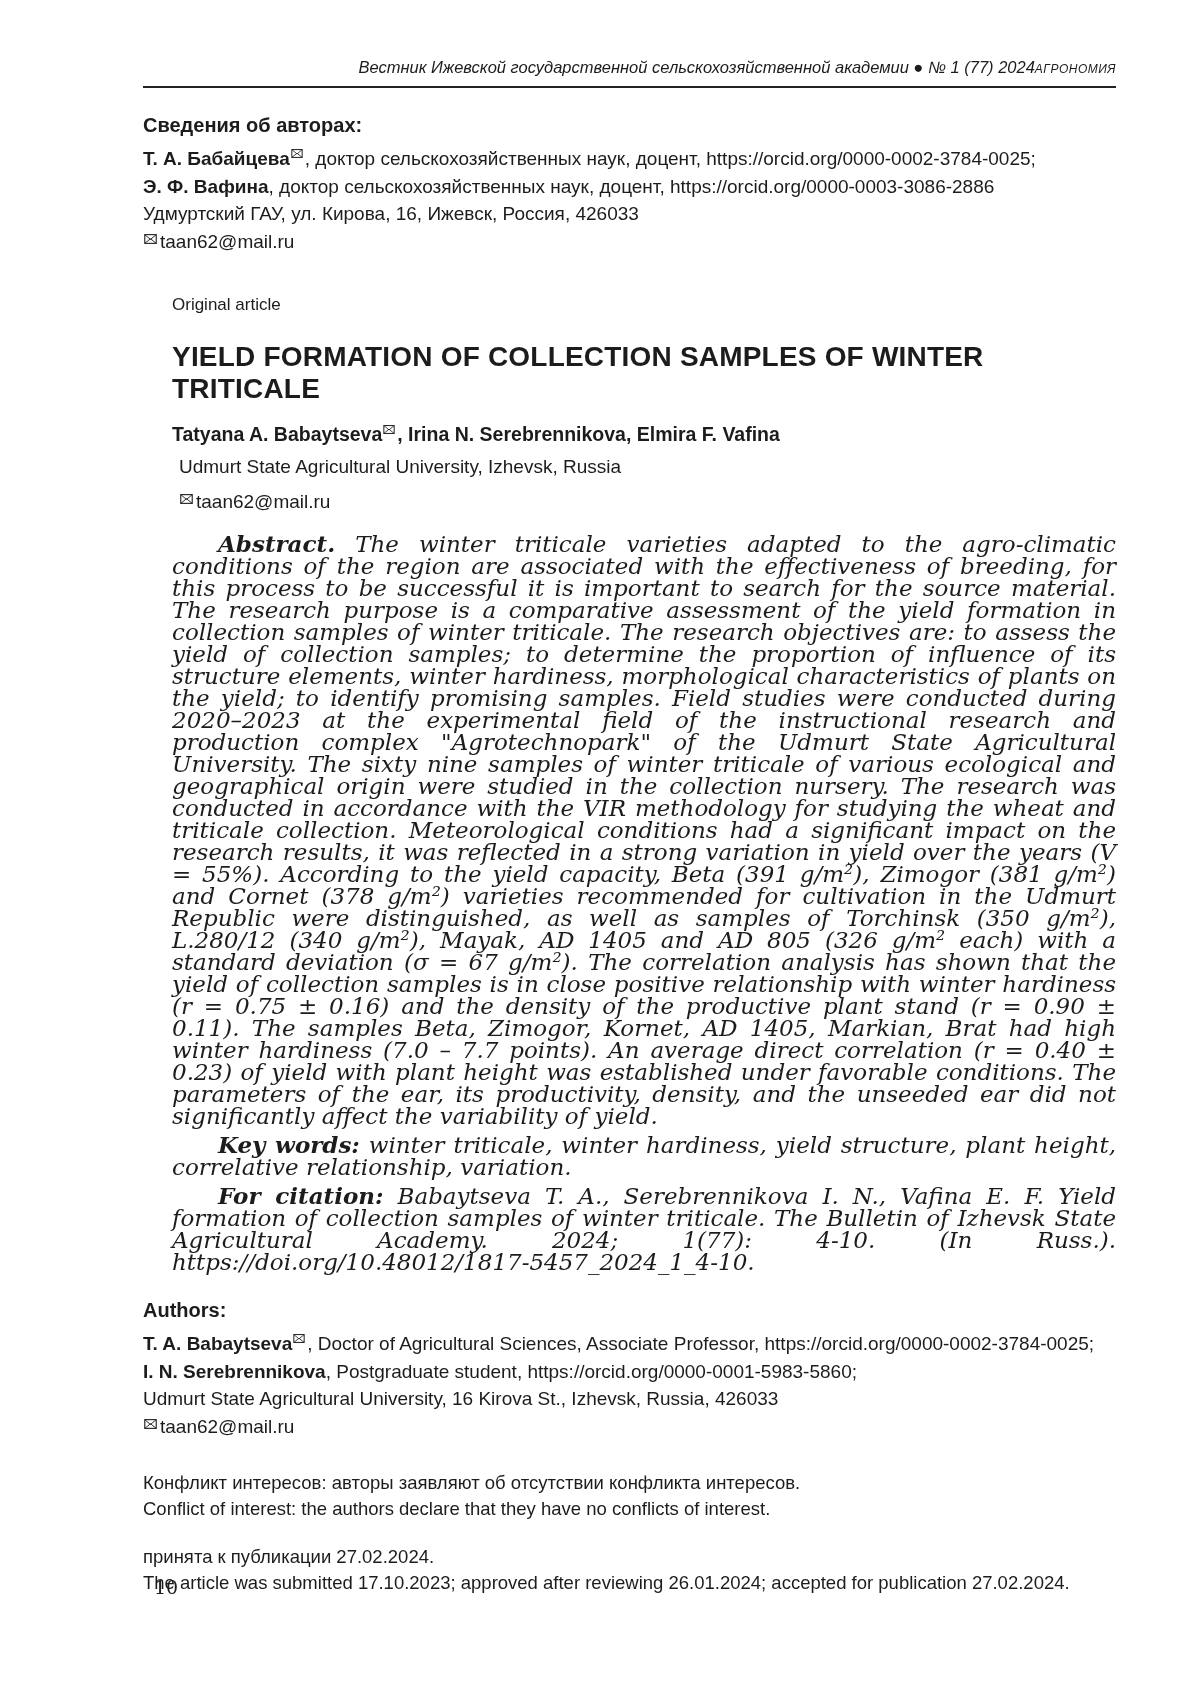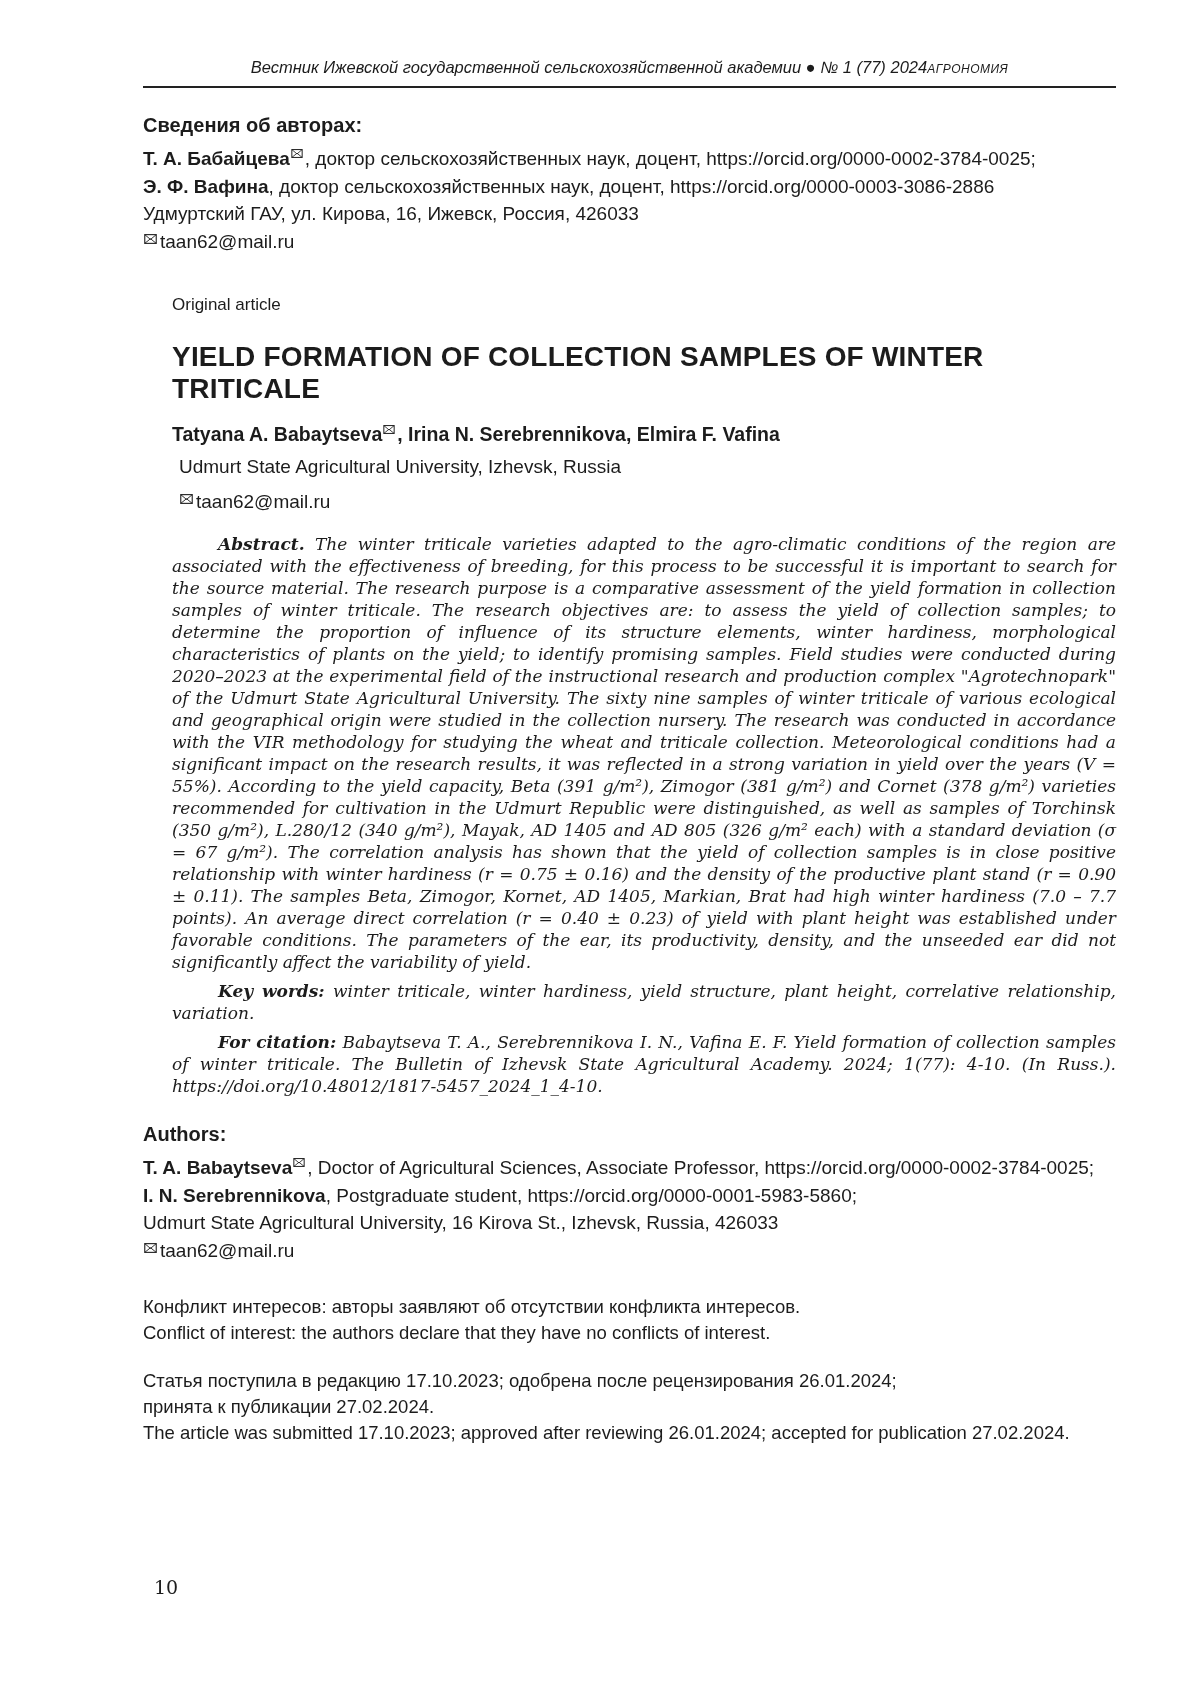--- a/index.html
+++ b/index.html
@@ -17,21 +17,21 @@
     overflow: hidden;
   }
   .content {
     position: absolute;
     left: 143px;
     top: 58px;
     width: 973px;
   }
   .running-head {
     display: flex;
-    justify-content: center;
+    justify-content: flex-end;
     align-items: baseline;
     font-style: italic;
     font-size: 16.5px;
     color: #1c1c1c;
   }
   .running-head .section {
     font-size: 12px;
     letter-spacing: 0.5px;
   }
   .head-rule {
@@ -74,21 +74,21 @@
     font-weight: bold;
   }
   .article-affiliation, .article-email {
     margin: 7px;
     font-size: 19px;
     line-height: 27.5px;
   }
   .serif-par {
     font-family: "DejaVu Serif", serif;
     font-style: italic;
-    font-size: 17px;
+    font-size: 23px;
     line-height: 22px;
     text-align: justify;
     text-indent: 46px;
     margin: 0;
   }
   .abstract-par { margin-top: 18px; }
   .kw-par { margin-top: 7px; }
   .cit-par { margin-top: 7px; }
   .serif-par .lbl { font-weight: bold; }
   .mail-icon {
@@ -208,21 +208,20 @@
             </svg></span><span>taan62@mail.ru</span>
       </p>
     </div>
 
     <div class="notes">
       <p>Конфликт интересов: авторы заявляют об отсутствии конфликта интересов.</p>
       <p>Conflict of interest: the authors declare that they have no conflicts of interest.</p>
     </div>
 
     <div class="notes dates">
-      <p>Статья поступила в редакцию 17.10.2023; одобрена после рецензирования 26.01.2024;</p>
       <p>принята к публикации 27.02.2024.</p>
       <p>The article was submitted 17.10.2023; approved after reviewing 26.01.2024; accepted for publication 27.02.2024.</p>
     </div>
 
   </div>
 
   <div class="page-number">10</div>
 </div>
 
 </body></html>

